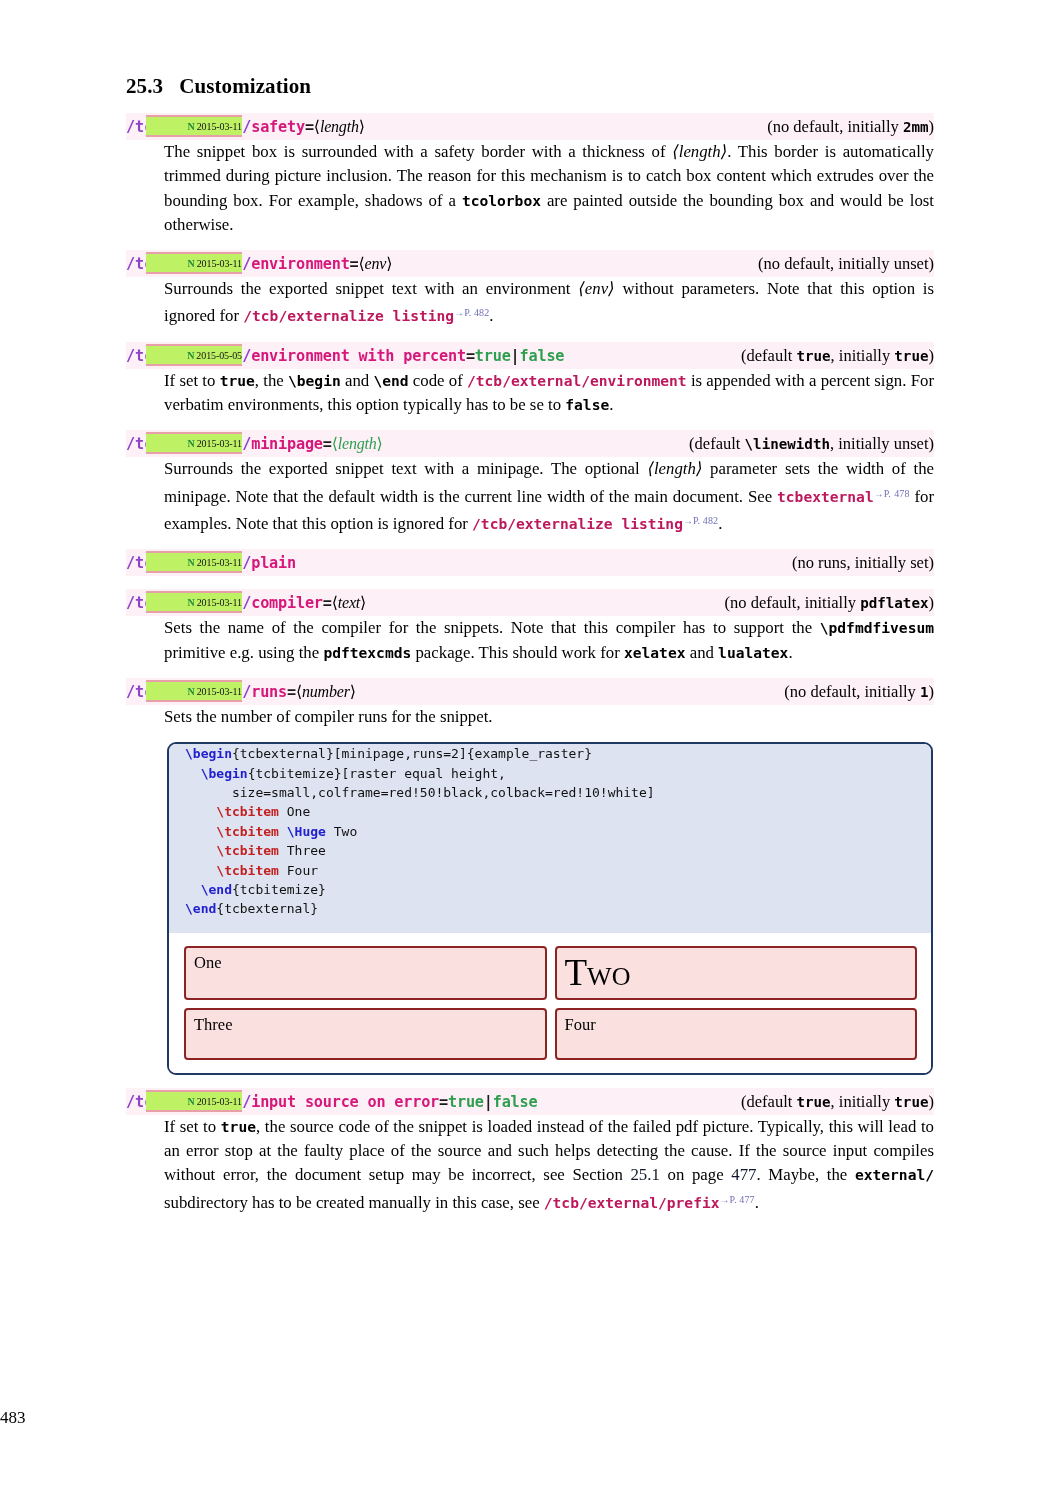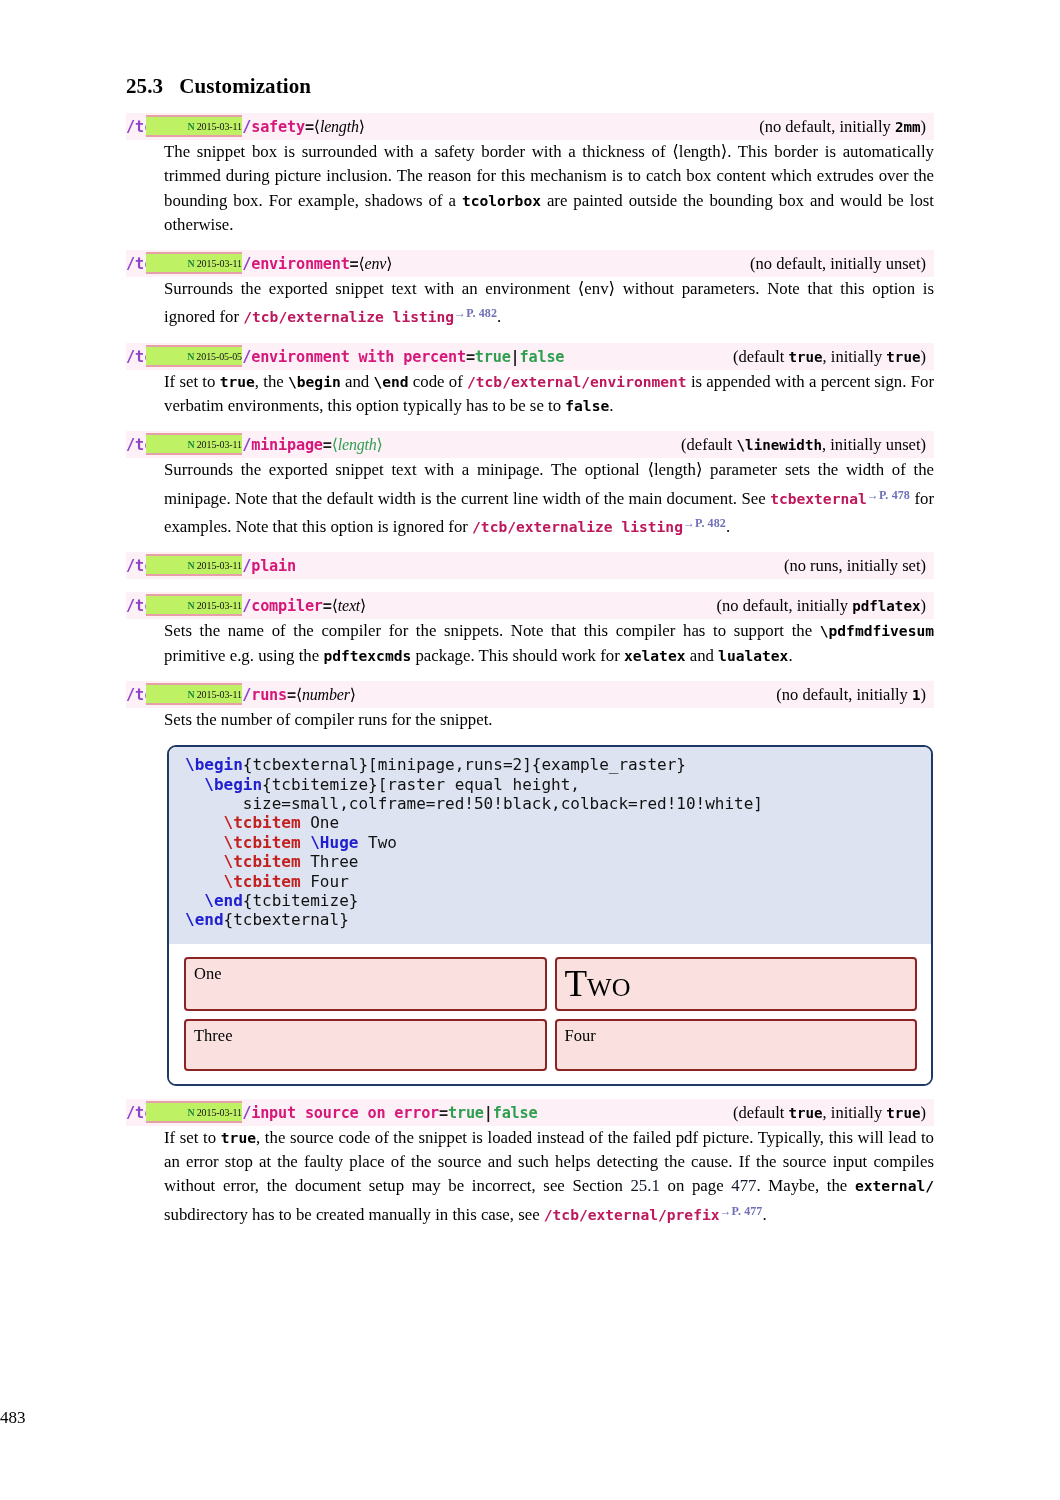--- a/index.html
+++ b/index.html
@@ -77,21 +77,21 @@
     font-family: "Liberation Serif", serif;
     font-style: italic;
     font-size: 16px;
     color: #000;
     font-weight: normal;
   }
   .angle { font-style: normal; font-size: 16px; }
 
   .keydefault {
     position: absolute;
-    right: 8px;
+    right: 0;
     top: 0;
     font-size: 16.5px;
     white-space: nowrap;
   }
   .keydefault .mono {
     font-family: "DejaVu Sans Mono", "Liberation Mono", monospace;
     font-size: 14.2px;
     font-weight: bold;
   }
 
@@ -123,52 +123,52 @@
     line-height: 24.3px;
     text-align: justify;
     text-justify: inter-word;
     hyphens: none;
   }
   .para .mono {
     font-family: "DejaVu Sans Mono", "Liberation Mono", monospace;
     font-size: 14.6px;
     font-weight: bold;
   }
-  .para .it { }
+  .para .it { font-style: italic; }
   .ref {
     font-family: "DejaVu Sans Mono", "Liberation Mono", monospace;
     font-size: 14.6px;
     font-weight: bold;
     color: #be185d;
   }
   .reflink { color: #0f172a; }
   .pageref {
-    font-size: 12px;
+    font-size: 10px;
     vertical-align: 5px;
     color: #6f6fb8;
     font-family: "Liberation Serif", serif;
-    font-weight: bold;
+    font-weight: normal;
     letter-spacing: 0.1px;
   }
 
   
   .example-box {
     margin-left: 167px;
     margin-right: 127px;
     border: 2px solid #1f3864;
     border-radius: 9px;
     background: #ffffff;
     overflow: hidden;
     box-sizing: border-box;
   }
   .code-area {
     background: #dde3f0;
-    padding: 8px 16px 14px 16px;
-    font-family: "DejaVu Sans Mono", "Liberation Mono", monospace;
-    font-size: 16px;
+    padding: 0 16px 14px 16px;
+    font-family: "DejaVu Sans Mono", "Liberation Mono", monospace;
+    font-size: 13px;
     line-height: 19.4px;
     white-space: pre;
     color: #111111;
   }
   .tex-cmd  { color: #2020d0; font-weight: bold; }
   .tex-item { color: #c42020; font-weight: bold; }
 
   .result-area {
     background: #ffffff;
     padding: 13px 14px 13px 15px;

